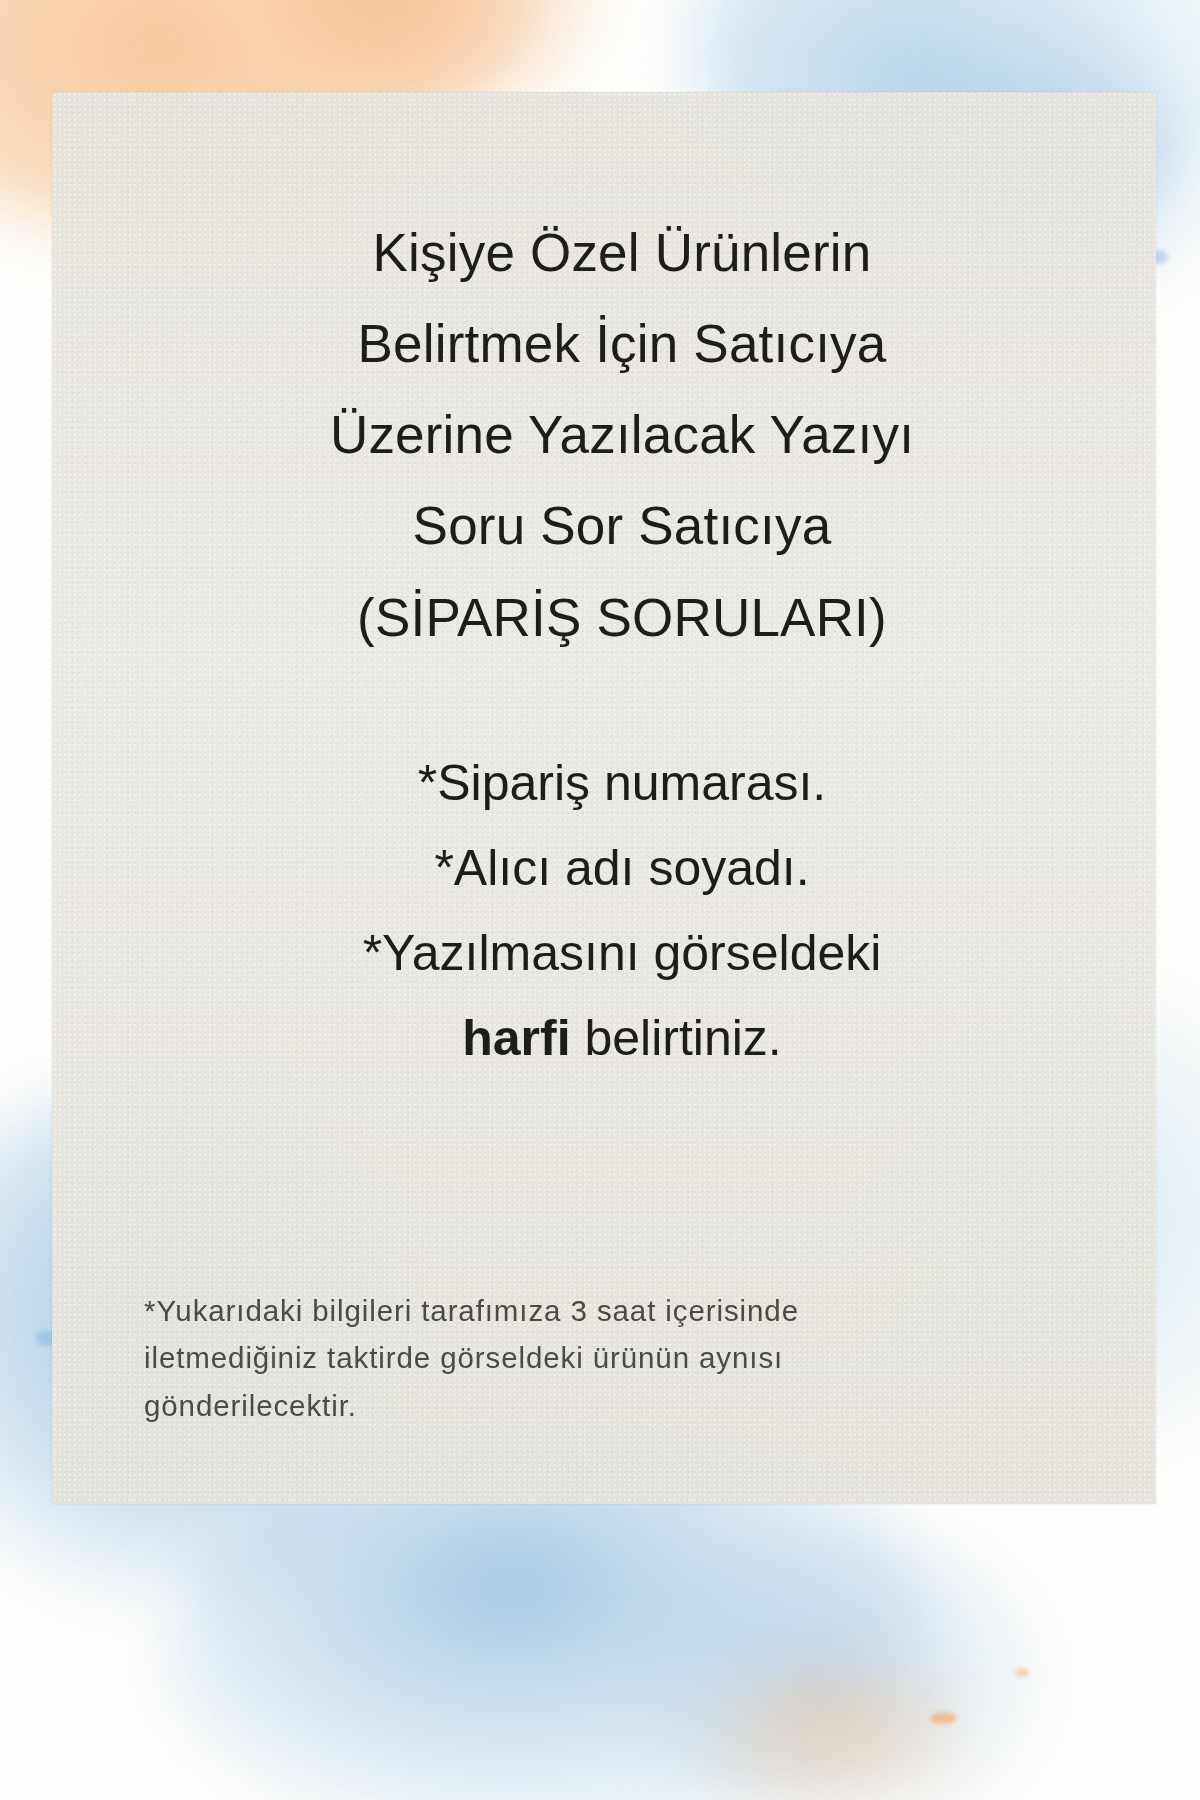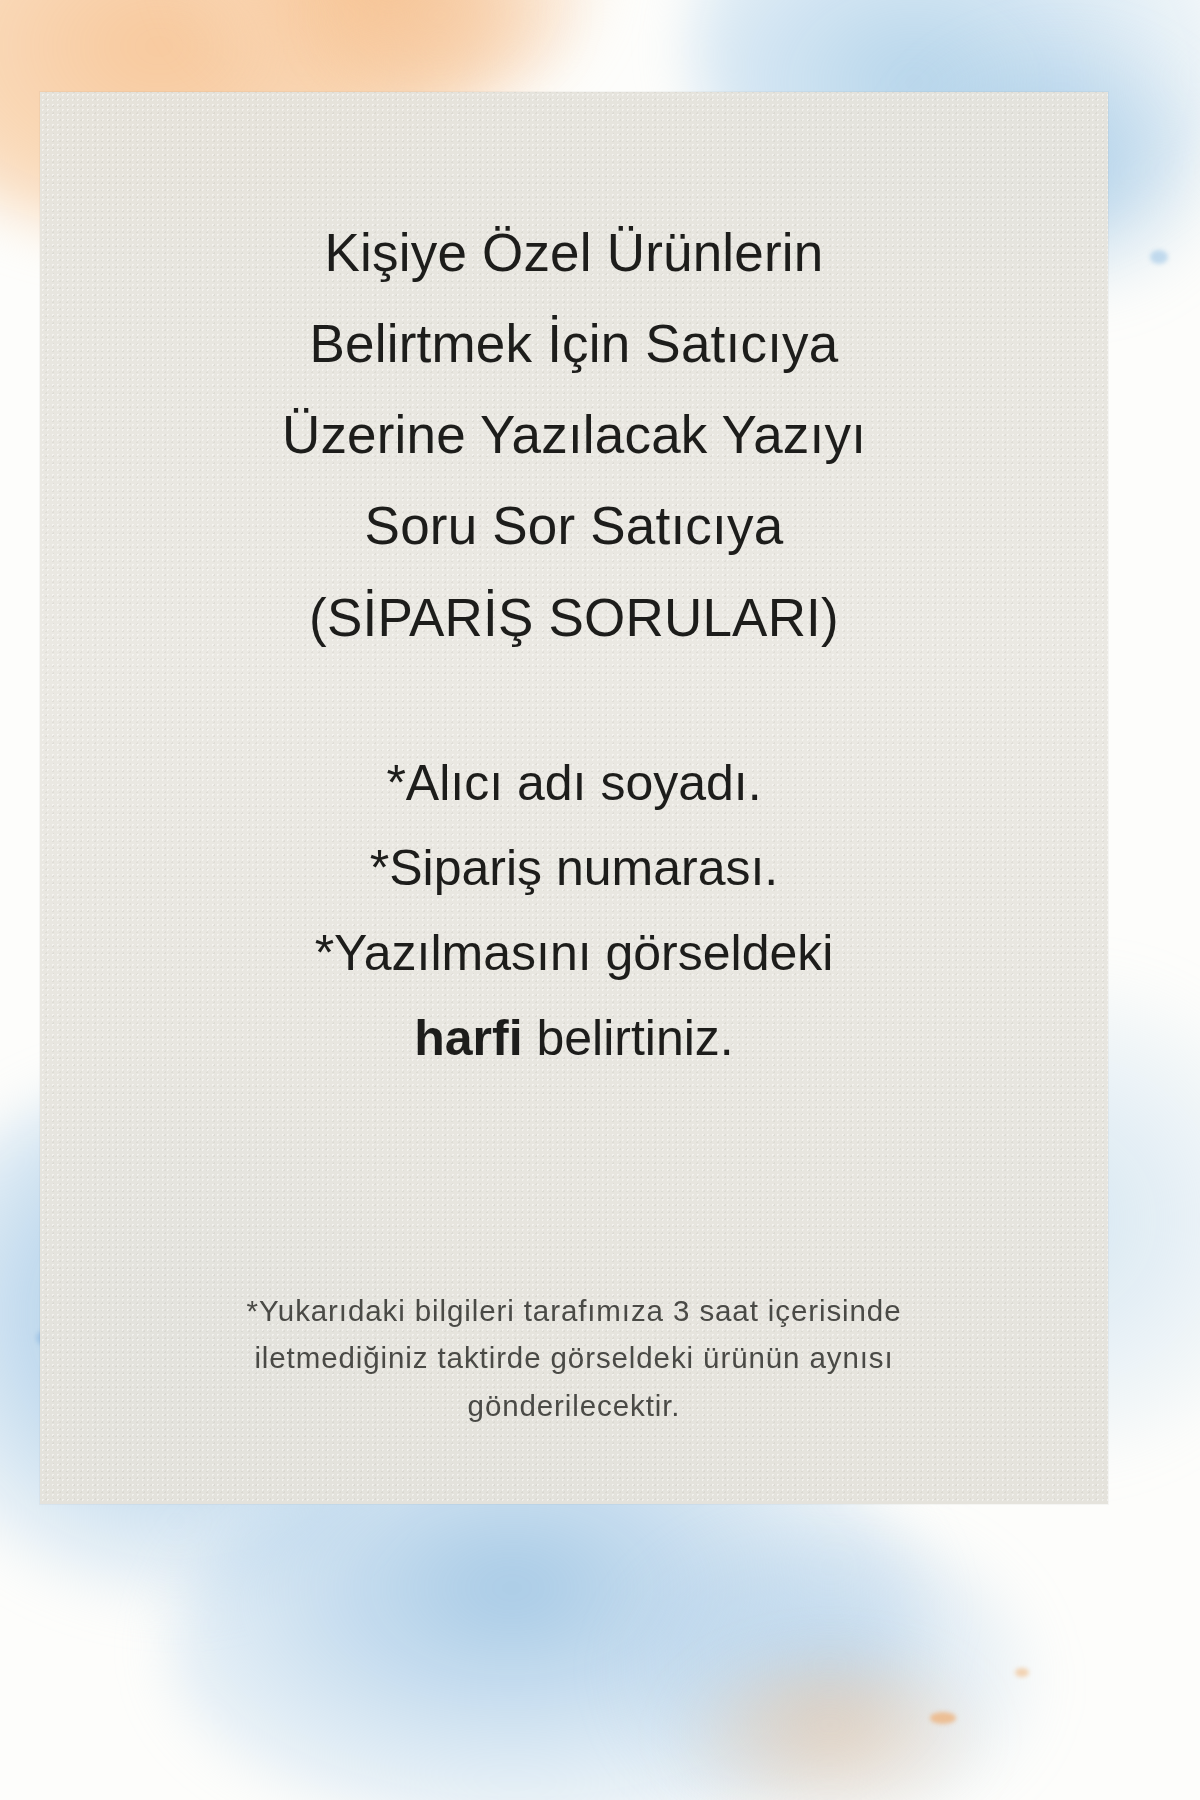--- a/index.html
+++ b/index.html
@@ -93,27 +93,28 @@
   .speck {
     position: absolute;
     border-radius: 50%;
     filter: blur(2px);
     pointer-events: none;
   }
 
   
   .card {
     position: absolute;
-    left: 40px;
+    left: 52px;
     top: 92px;
     width: 1068px;
     height: 1412px;
     background:
       linear-gradient(180deg, rgba(229,227,220,0.97) 0%, rgba(234,232,226,0.97) 40%, rgba(228,226,219,0.97) 100%);
     box-shadow: 0 0 0 1px rgba(0,0,0,0.03);
+    padding-left: 36px;
   }
   .card::after {
     content: "";
     position: absolute;
     inset: 0;
     background-image:
       radial-gradient(rgba(255,255,255,0.55) 1px, rgba(0,0,0,0) 1px),
       radial-gradient(rgba(150,145,135,0.13) 1px, rgba(0,0,0,0) 1px);
     background-size: 5px 5px, 7px 7px;
     background-position: 0 0, 3px 4px;
@@ -152,21 +153,20 @@
     font-weight: 400;
   }
   .details .dline { display: block; }
   .details .bold { font-weight: 700; text-align: right; }
 
   .note {
     position: absolute;
     left: 56px;
     right: 56px;
     bottom: 74px;
-    text-align: center;
     color: #4a4a46;
     font-size: 29.5px;
     line-height: 1.62;
     letter-spacing: 0.9px;
     font-weight: 400;
   }
   .note .nline { display: block; }
 </style>
 </head>
 <body>
@@ -194,22 +194,22 @@
 
       <div class="heading">
         <span class="hline">Kişiye Özel Ürünlerin</span>
         <span class="hline">Belirtmek İçin Satıcıya</span>
         <span class="hline">Üzerine Yazılacak Yazıyı</span>
         <span class="hline">Soru Sor Satıcıya</span>
         <span class="hline">(SİPARİŞ SORULARI)</span>
       </div>
 
       <div class="details">
+        <span class="dline">*Sipariş numarası.</span>
         <span class="dline">*Alıcı adı soyadı.</span>
-        <span class="dline">*Sipariş numarası.</span>
         <span class="dline">*Yazılmasını görseldeki</span>
         <span class="dline"><span class="bold">harfi</span><span> belirtiniz.</span></span>
       </div>
 
       <div class="note">
         <span class="nline">*Yukarıdaki bilgileri tarafımıza 3 saat içerisinde</span>
         <span class="nline">iletmediğiniz taktirde görseldeki ürünün aynısı</span>
         <span class="nline">gönderilecektir.</span>
       </div>
 

